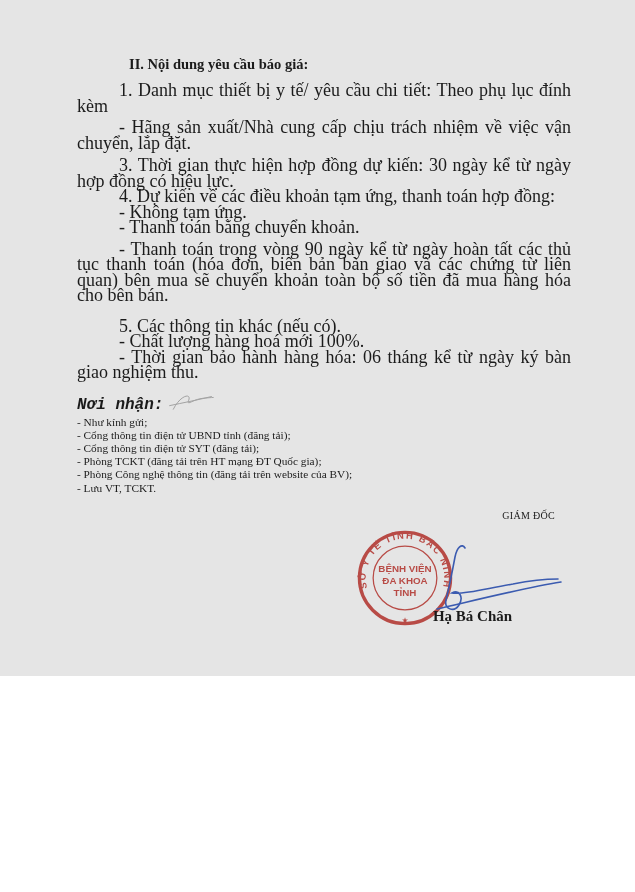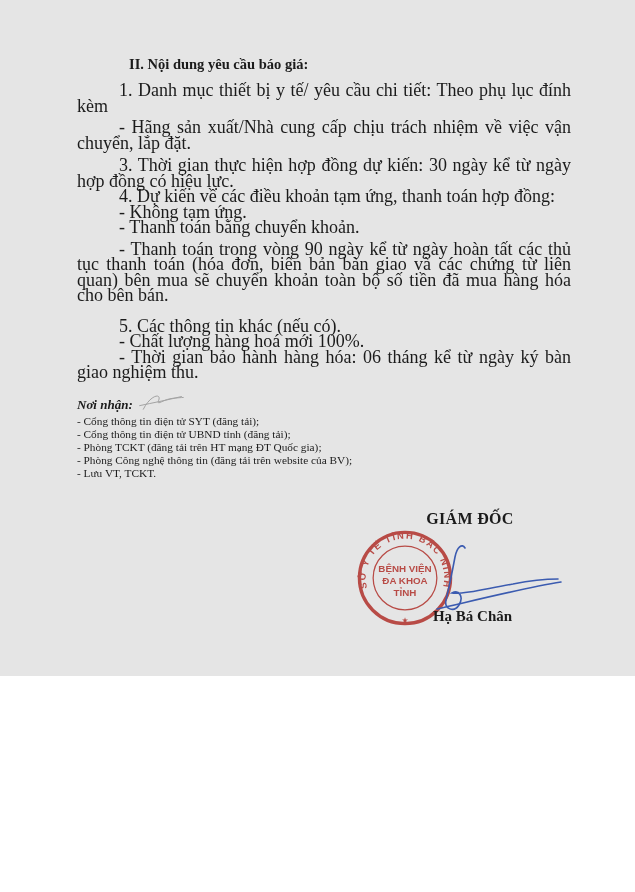--- a/index.html
+++ b/index.html
@@ -33,33 +33,33 @@
   .m10{margin-top:10px;}
   .m11{margin-top:11px;}
   .m14{margin-top:15px;}
   .initials-inline{
     display:inline-block;width:26px;height:26px;
     vertical-align:-9px;margin-left:6px;
   }
   .footer-left{margin-top:11px;}
   .recipients-label-row{white-space:nowrap;}
   .recipients-label{
-    font-size:13px;font-weight:bold;font-style:italic;
+    font-size:16px;font-weight:bold;font-style:italic;font-family:Liberation Mono, monospace;
   }
   .initials-grey{
     display:inline-block;width:52px;height:20px;
     vertical-align:-3px;margin-left:2px;
   }
   .recipients-list{
     list-style:none;margin:2px 0 0 0;padding:0;
     font-size:11.3px;line-height:13.2px;
   }
   .signer-title{
     position:absolute;left:385px;top:510px;width:170px;
-    text-align:center;font-size:16px;font-weight:bold;
+    text-align:right;font-size:10px;font-weight:normal;
     letter-spacing:.3px;
   }
   .stamp{
     position:absolute;left:356px;top:529px;
     width:98px;height:98px;opacity:.93;
   }
   .stamp text{font-family:"Liberation Sans","DejaVu Sans",sans-serif;}
   .signature{
     position:absolute;left:428px;top:538px;
     width:140px;height:78px;
@@ -91,22 +91,23 @@
     <div class="footer-left">
       <div class="recipients-label-row">
         <span class="recipients-label">Nơi nhận:</span><svg class="initials-grey" viewBox="0 0 55 22">
           <g fill="none" stroke="#a3a3a3" stroke-width="1.1" stroke-linecap="round">
             <path d="M8,19 C16,3 28,1 25,9 C22,16 30,8 40,7 C45,6.5 50,6 52,6"></path>
             <path d="M4,15 C18,12 34,9 50,5"></path>
           </g>
         </svg>
       </div>
       <ul class="recipients-list">
+        <li>- Như kính gửi;</li>
+        <li>- Cổng thông tin điện tử UBND tỉnh (đăng tải);</li>
         <li>- Cổng thông tin điện tử SYT (đăng tải);</li>
-        <li>- Cổng thông tin điện tử UBND tỉnh (đăng tải);</li>
         <li>- Phòng TCKT (đăng tải trên HT mạng ĐT Quốc gia);</li>
         <li>- Phòng Công nghệ thông tin (đăng tải trên website của BV);</li>
         <li>- Lưu VT, TCKT.</li>
       </ul>
     </div>
   </div>
 
   <div class="signer-title">GIÁM ĐỐC</div>
 
   <svg class="stamp" viewBox="0 0 100 100">

